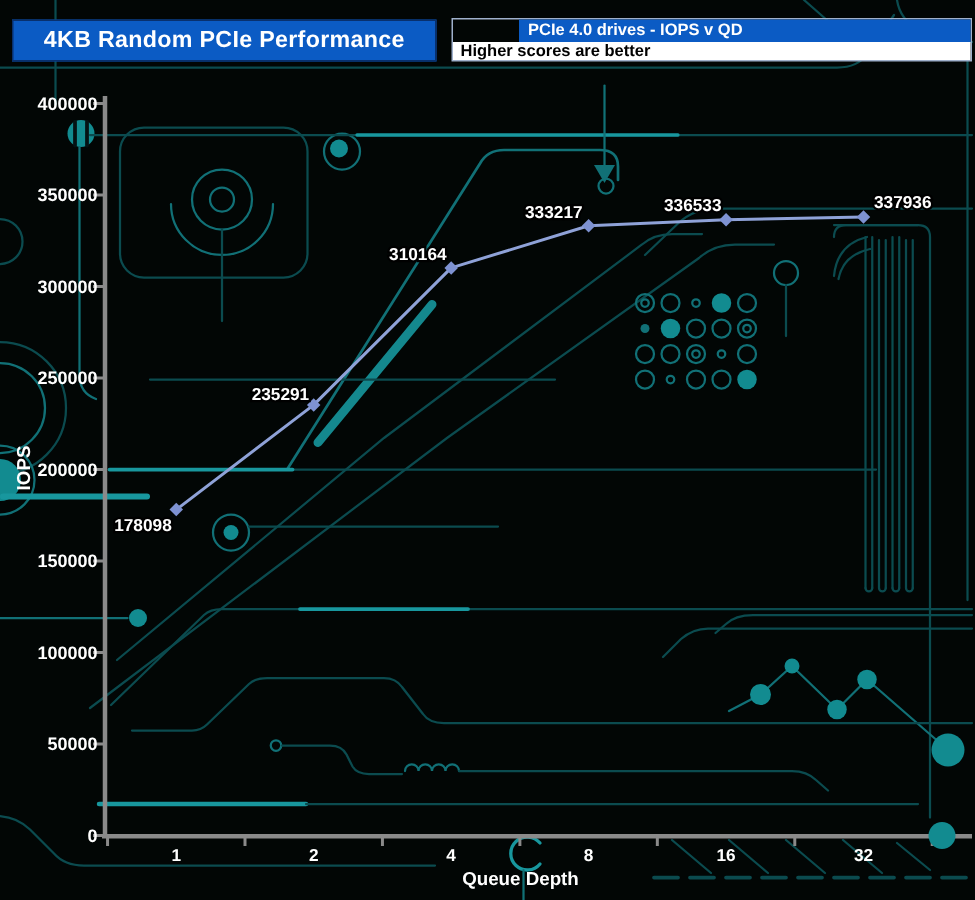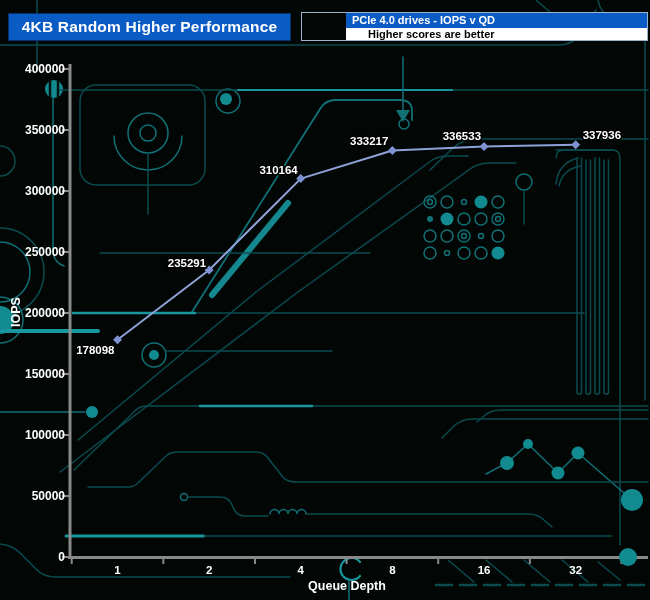--- a/index.html
+++ b/index.html
@@ -8,21 +8,21 @@
   #bg-svg{position:absolute;left:0;top:0;width:650px;height:600px;}
   .hdr-title{position:absolute;left:8px;top:13px;width:283px;height:28px;
      display:flex;align-items:center;justify-content:center;
      color:#fff;font-size:15.5px;font-weight:bold;letter-spacing:.2px;
      border:1px solid #08306e;box-sizing:border-box;}
   .hdr-info{position:absolute;left:301px;top:12px;width:347px;height:29px;
      box-sizing:border-box;border:1px solid #9fb0cc;}
   .hdr-info .row1{height:15px;line-height:15px;color:#fff;font-size:11px;
      font-weight:bold;padding:0 6px;white-space:nowrap;overflow:hidden;}
   .hdr-info .row2{height:12px;line-height:12px;background:#fff;color:#000;
-     font-size:11px;font-weight:bold;padding:0 22px;white-space:nowrap;overflow:hidden;margin-left:44px;}
+     font-size:11px;font-weight:bold;padding:0 5px;white-space:nowrap;overflow:hidden;}
   text{font-family:"Liberation Sans",sans-serif;}
   .pt-label{font-size:11.5px;font-weight:bold;fill:#fff;stroke:#000;stroke-width:3px;paint-order:stroke;}
   .ytick-label{font-size:12px;font-weight:bold;fill:#fff;}
   .xtick-label{font-size:11.5px;font-weight:bold;fill:#fff;}
   .axis-title{font-size:12.5px;font-weight:bold;fill:#fff;}
 </style>
 </head>
 <body>
 
 <div id="stage">
@@ -182,20 +182,20 @@
         <text x="481.03499999999997" y="140.42973999999998" text-anchor="end" class="pt-label">336533</text>
         <path d="M575.665,140.21808 L580.165,144.71808 L575.665,149.21808 L571.165,144.71808 Z" fill="#7e92d2"></path>
         <text x="582.665" y="138.71808" text-anchor="start" class="pt-label">337936</text>
       </g>
 
   <text id="ylabel" class="axis-title" text-anchor="middle" transform="rotate(-90 20 312)" x="20" y="312">IOPS</text>
   <text id="xlabel" class="axis-title" text-anchor="middle" x="347" y="590">Queue Depth</text>
 </svg>
 
 <div class="hdr-title" style="background: rgb(11, 91, 196);">
-  <span>4KB Random Higher Performance</span>
+  <span>4KB Random PCIe Performance</span>
 </div>
 <div class="hdr-info">
   <div class="row1" style="background: rgb(11, 91, 196); margin-left: 44px;">PCIe 4.0 drives - IOPS v QD</div>
   <div class="row2">Higher scores are better</div>
 </div>
 
 </div>
 
 </body></html>

